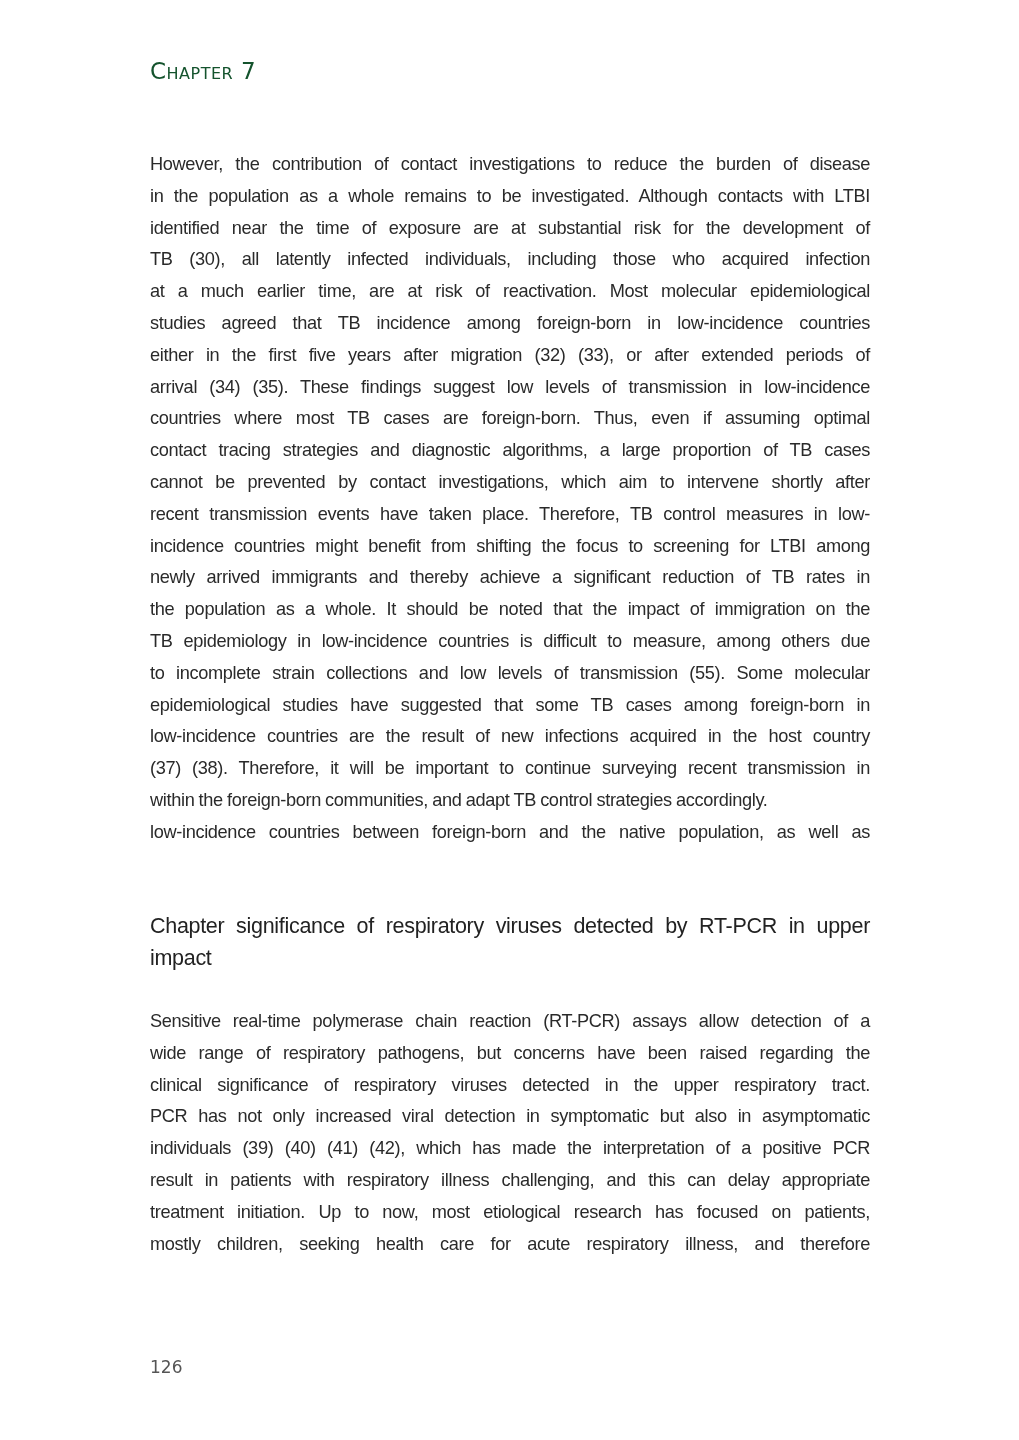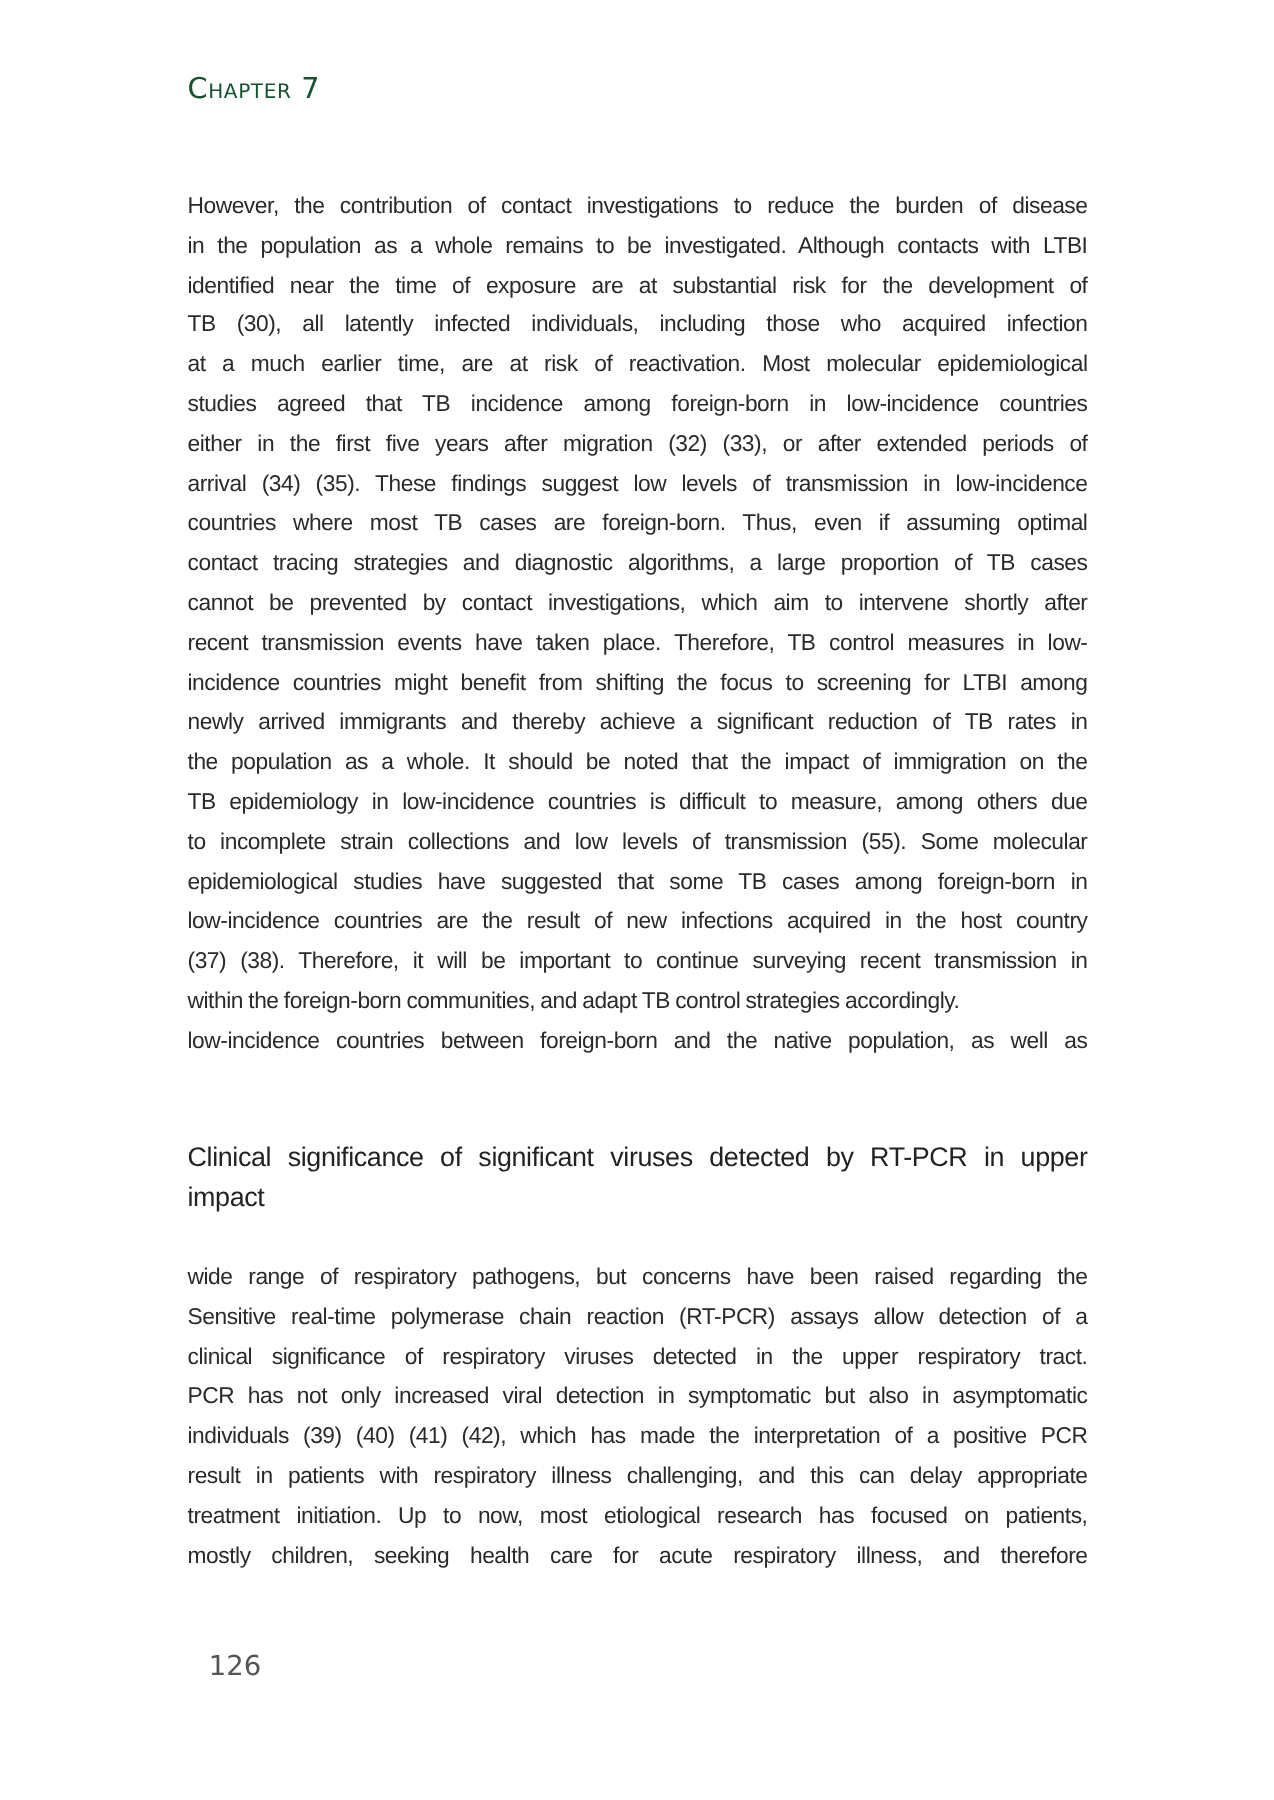--- a/index.html
+++ b/index.html
@@ -57,25 +57,24 @@
       font-size: 21.5px;
       height: 32px;
       line-height: 32px;
       letter-spacing: -0.3px;
       word-spacing: 0px;
     }
     .para2 { top: 1006px; }
     .page-number {
       position: absolute;
       left: 150px;
-      top: 1321px;
-      font-size: 22px;
+      top: 1357px;
+      font-size: 17px;
       color: #555;
       font-family: "DejaVu Sans", sans-serif;
-      margin-left: 17px;
     }
   </style>
 </head>
 <body>
 
 <div class="running-head">Chapter 7</div>
 
 <div class="block para1">
   <span class="line">However, the contribution of contact investigations to reduce the burden of disease</span>
   <span class="line">in the population as a whole remains to be investigated. Although contacts with LTBI</span>
@@ -95,27 +94,27 @@
   <span class="line">TB epidemiology in low-incidence countries is difficult to measure, among others due</span>
   <span class="line">to incomplete strain collections and low levels of transmission (55). Some molecular</span>
   <span class="line">epidemiological studies have suggested that some TB cases among foreign-born in</span>
   <span class="line">low-incidence countries are the result of new infections acquired in the host country</span>
   <span class="line">(37) (38). Therefore, it will be important to continue surveying recent transmission in</span>
   <span class="line last">within the foreign-born communities, and adapt TB control strategies accordingly.</span>
   <span class="line">low-incidence countries between foreign-born and the native population, as well as</span>
 </div>
 
 <div class="heading">
-  <span class="line">Clinical significance of significant viruses detected by RT-PCR in upper</span>
+  <span class="line">Chapter significance of respiratory viruses detected by RT-PCR in upper</span>
   <span class="line last">impact</span>
 </div>
 
 <div class="block para2">
+  <span class="line">Sensitive real-time polymerase chain reaction (RT-PCR) assays allow detection of a</span>
   <span class="line">wide range of respiratory pathogens, but concerns have been raised regarding the</span>
-  <span class="line">Sensitive real-time polymerase chain reaction (RT-PCR) assays allow detection of a</span>
   <span class="line">clinical significance of respiratory viruses detected in the upper respiratory tract.</span>
   <span class="line">PCR has not only increased viral detection in symptomatic but also in asymptomatic</span>
   <span class="line">individuals (39) (40) (41) (42), which has made the interpretation of a positive PCR</span>
   <span class="line">result in patients with respiratory illness challenging, and this can delay appropriate</span>
   <span class="line">treatment initiation. Up to now, most etiological research has focused on patients,</span>
   <span class="line">mostly children, seeking health care for acute respiratory illness, and therefore</span>
 </div>
 
 <div class="page-number">126</div>
 

